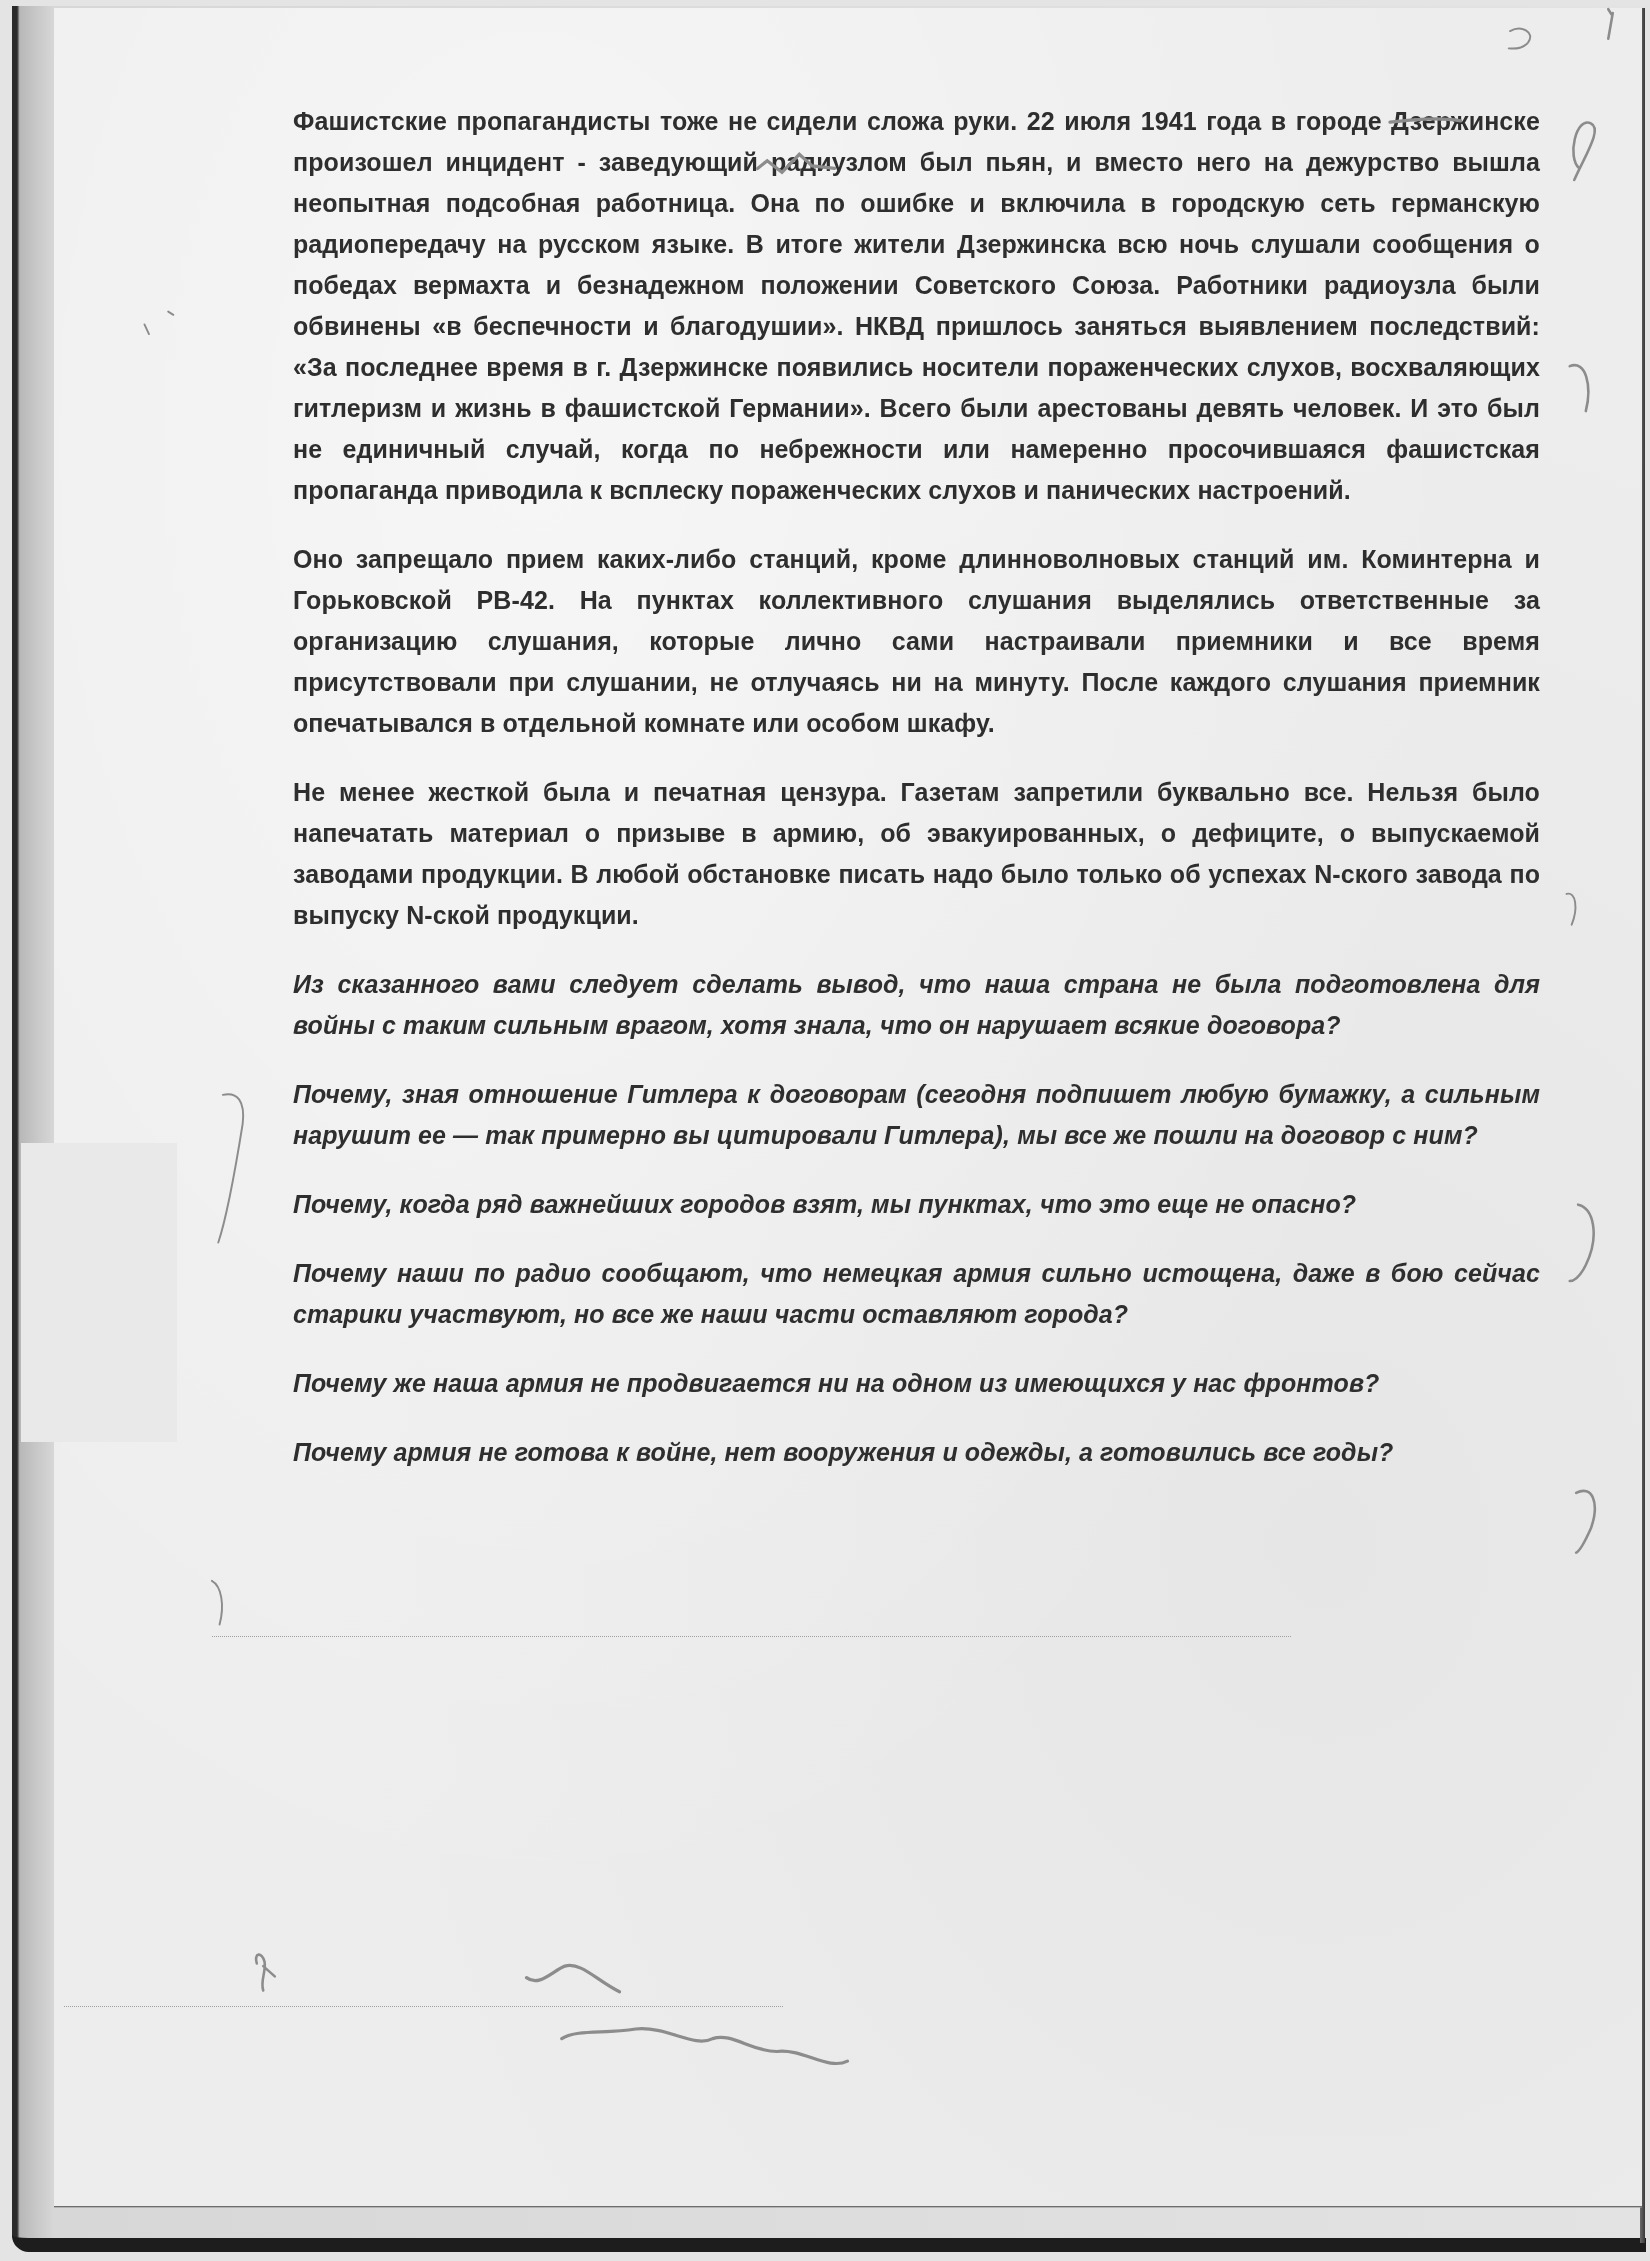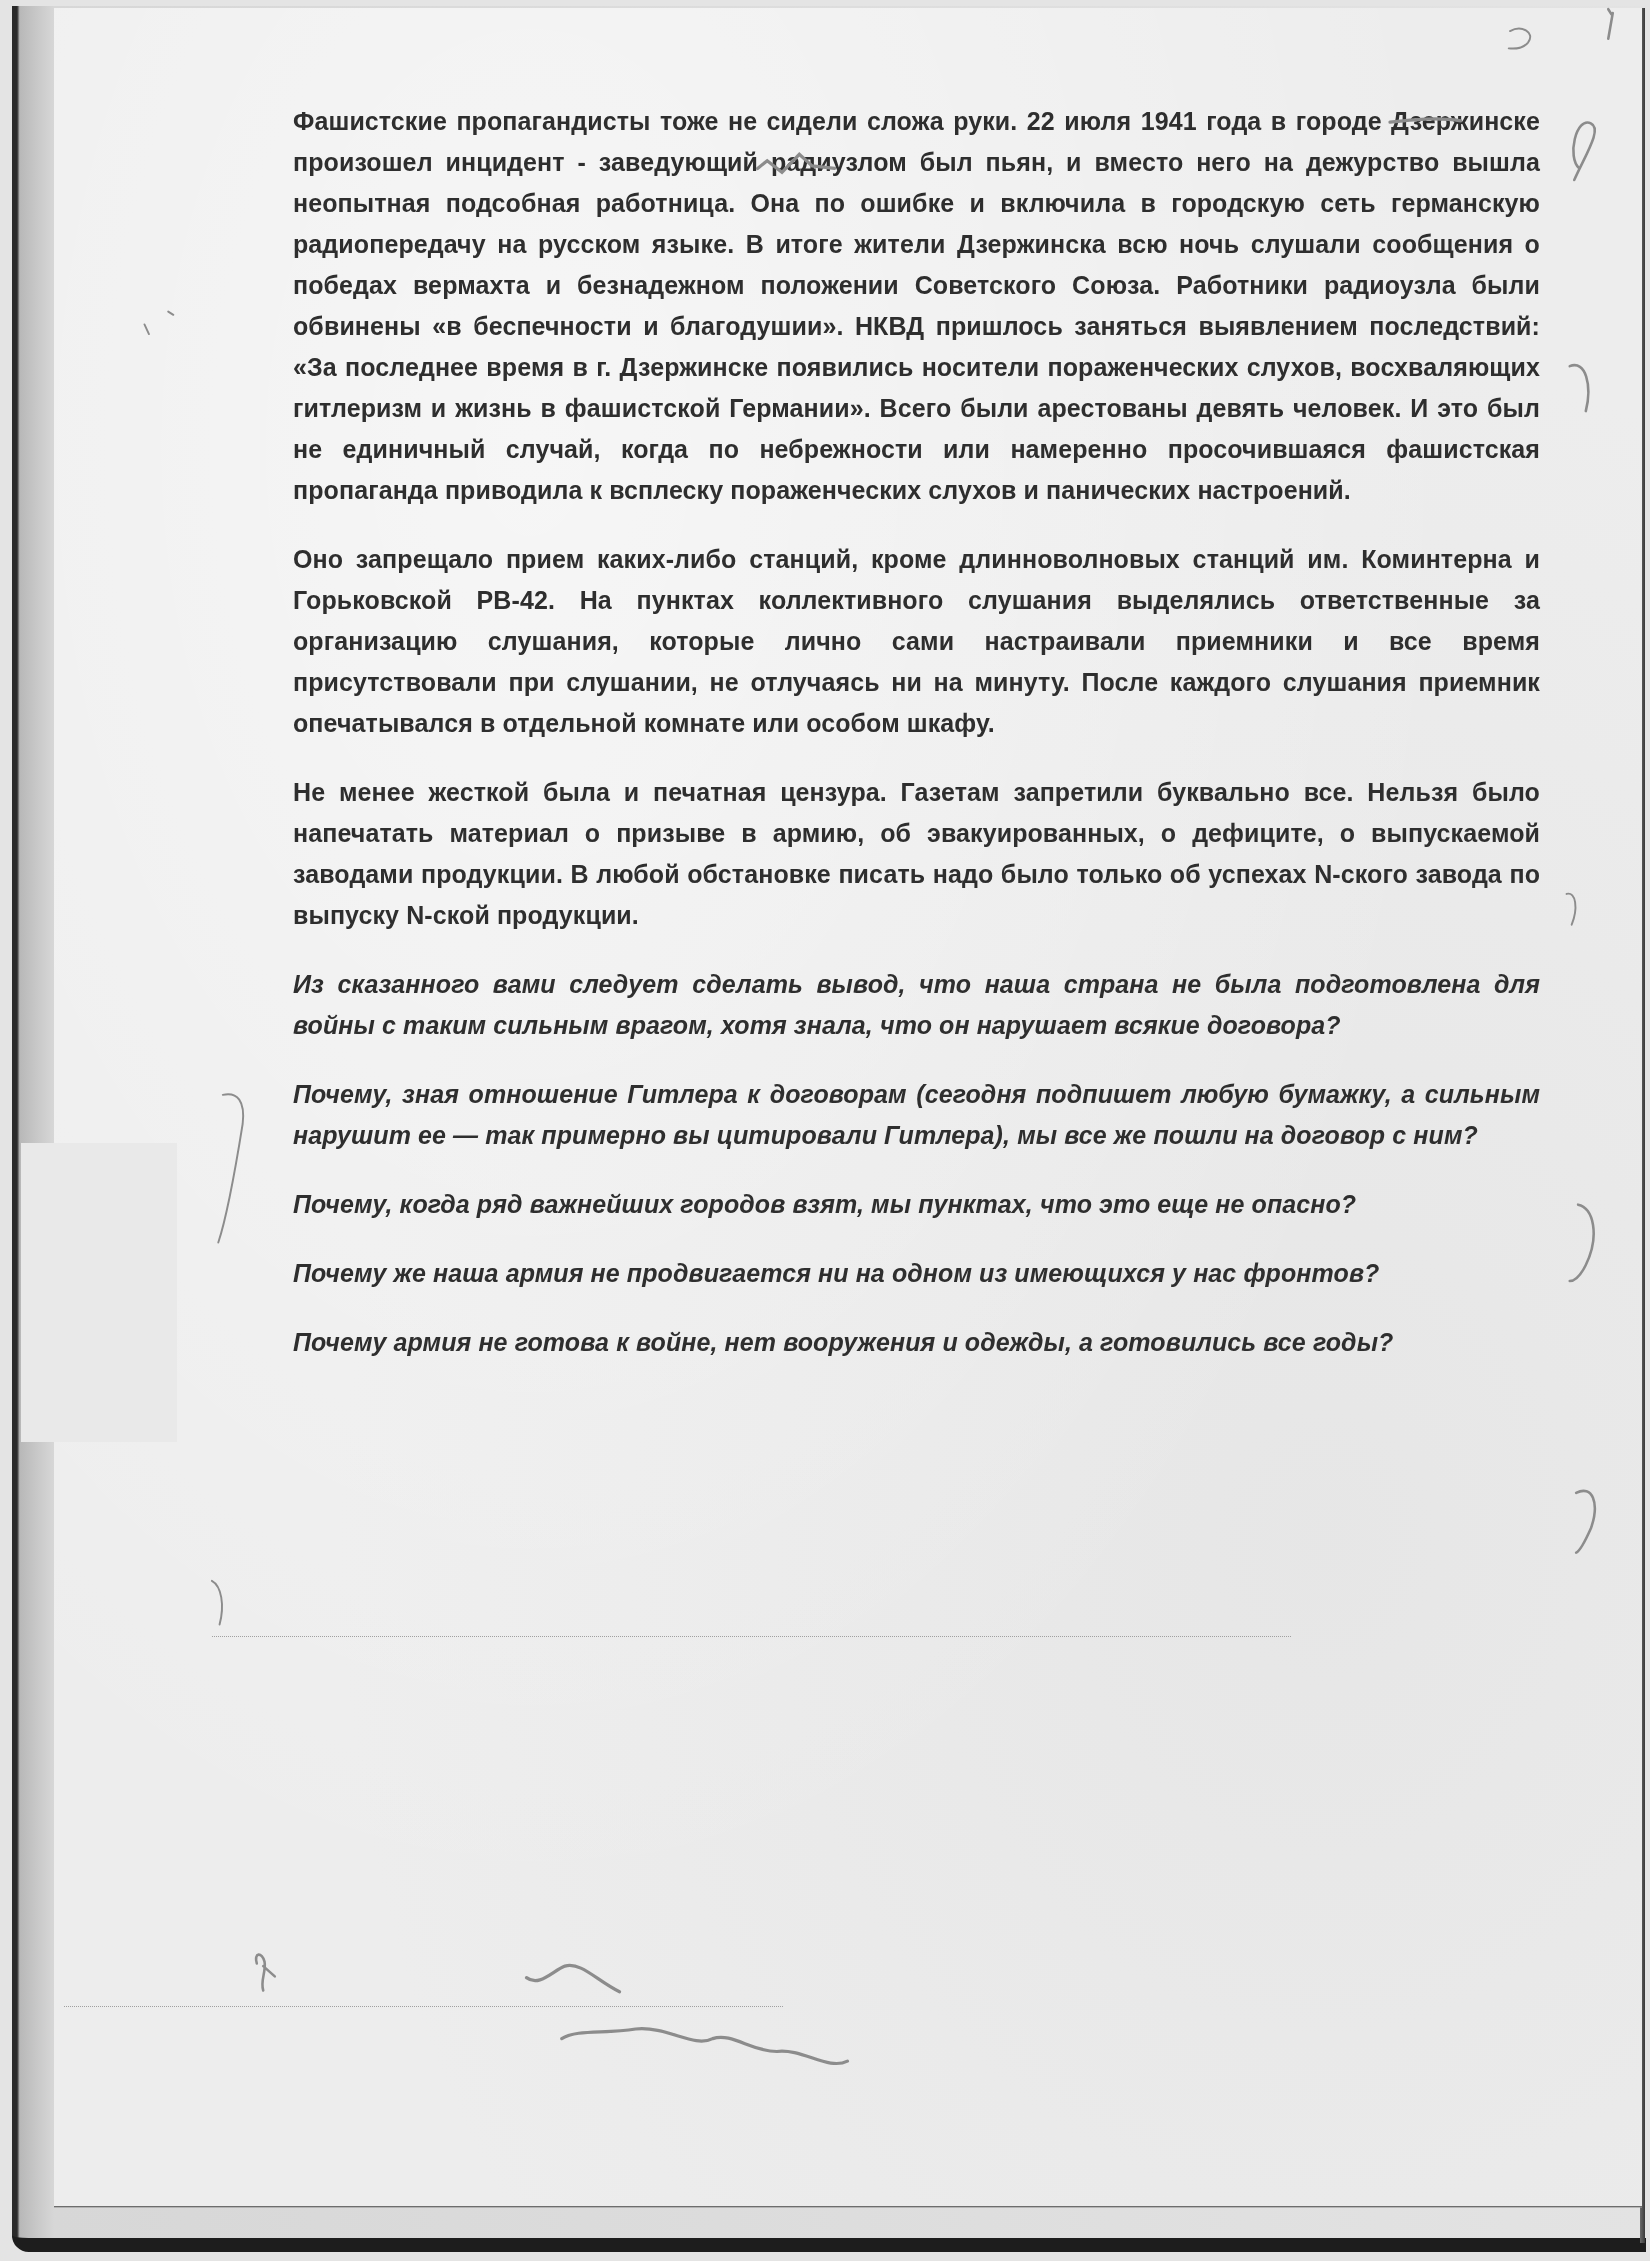--- a/index.html
+++ b/index.html
@@ -59,20 +59,21 @@
 <div class="paper"></div>
 <div class="redaction"></div>
 
 <div class="text-block">
   <p class="para">Фашистские пропагандисты тоже не сидели сложа руки. 22 июля 1941 года в городе Дзержинске произошел инцидент - заведующий радиузлом был пьян, и вместо него на дежурство вышла неопытная подсобная работница. Она по ошибке и включила в городскую сеть германскую радиопередачу на русском языке. В итоге жители Дзержинска всю ночь слушали сообщения о победах вермахта и безнадежном положении Советского Союза. Работники радиоузла были обвинены «в беспечности и благодушии». НКВД пришлось заняться выявлением последствий: «За последнее время в г. Дзержинске появились носители пораженческих слухов, восхваляющих гитлеризм и жизнь в фашистской Германии». Всего были арестованы девять человек. И это был не единичный случай, когда по небрежности или намеренно просочившаяся фашистская пропаганда приводила к всплеску пораженческих слухов и панических настроений.</p>
   <p class="para">Оно запрещало прием каких-либо станций, кроме длинноволновых станций им. Коминтерна и Горьковской РВ-42.  На пунктах коллективного слушания выделялись ответственные за организацию слушания, которые лично сами настраивали приемники и все время присутствовали при слушании, не отлучаясь ни на минуту. После каждого слушания приемник опечатывался в отдельной комнате или особом шкафу.</p>
   <p class="para">Не менее жесткой была и печатная цензура. Газетам запретили буквально все. Нельзя было напечатать материал о призыве в армию, об эвакуированных, о дефиците, о выпускаемой заводами продукции. В любой обстановке писать надо было только об успехах N-ского завода по выпуску N-ской продукции.</p>
   <p class="para italic">Из сказанного вами следует сделать вывод, что наша страна не была подготовлена для войны с таким сильным врагом, хотя знала, что он нарушает всякие договора?</p>
   <p class="para italic">Почему, зная отношение Гитлера к договорам (сегодня подпишет любую бумажку, а сильным нарушит ее — так примерно вы цитировали Гитлера), мы все же пошли на договор с ним?</p>
   <p class="para italic">Почему, когда ряд важнейших городов взят, мы пунктах, что это еще не опасно?</p>
+  <p class="para italic">Почему наши по радио сообщают, что немецкая армия сильно истощена, даже в бою сейчас старики участвуют, но все же наши части оставляют города?</p>
   <p class="para italic">Почему же наша армия не продвигается ни на одном из имеющихся у нас фронтов?</p>
   <p class="para italic">Почему армия не готова к войне, нет вооружения и одежды, а готовились все годы?</p>
 </div>
 
 <div class="dotline" style="left:212px; top:1636px; width:1079px;"></div>
 <div class="dotline" style="left:64px; top:2006px; width:719px;"></div>
 
 <svg class="marks" viewBox="0 0 2570 3521">
 
   <path d="M2505 14 L2510 22 M2512 20 L2505 60" stroke-width="4"></path>

